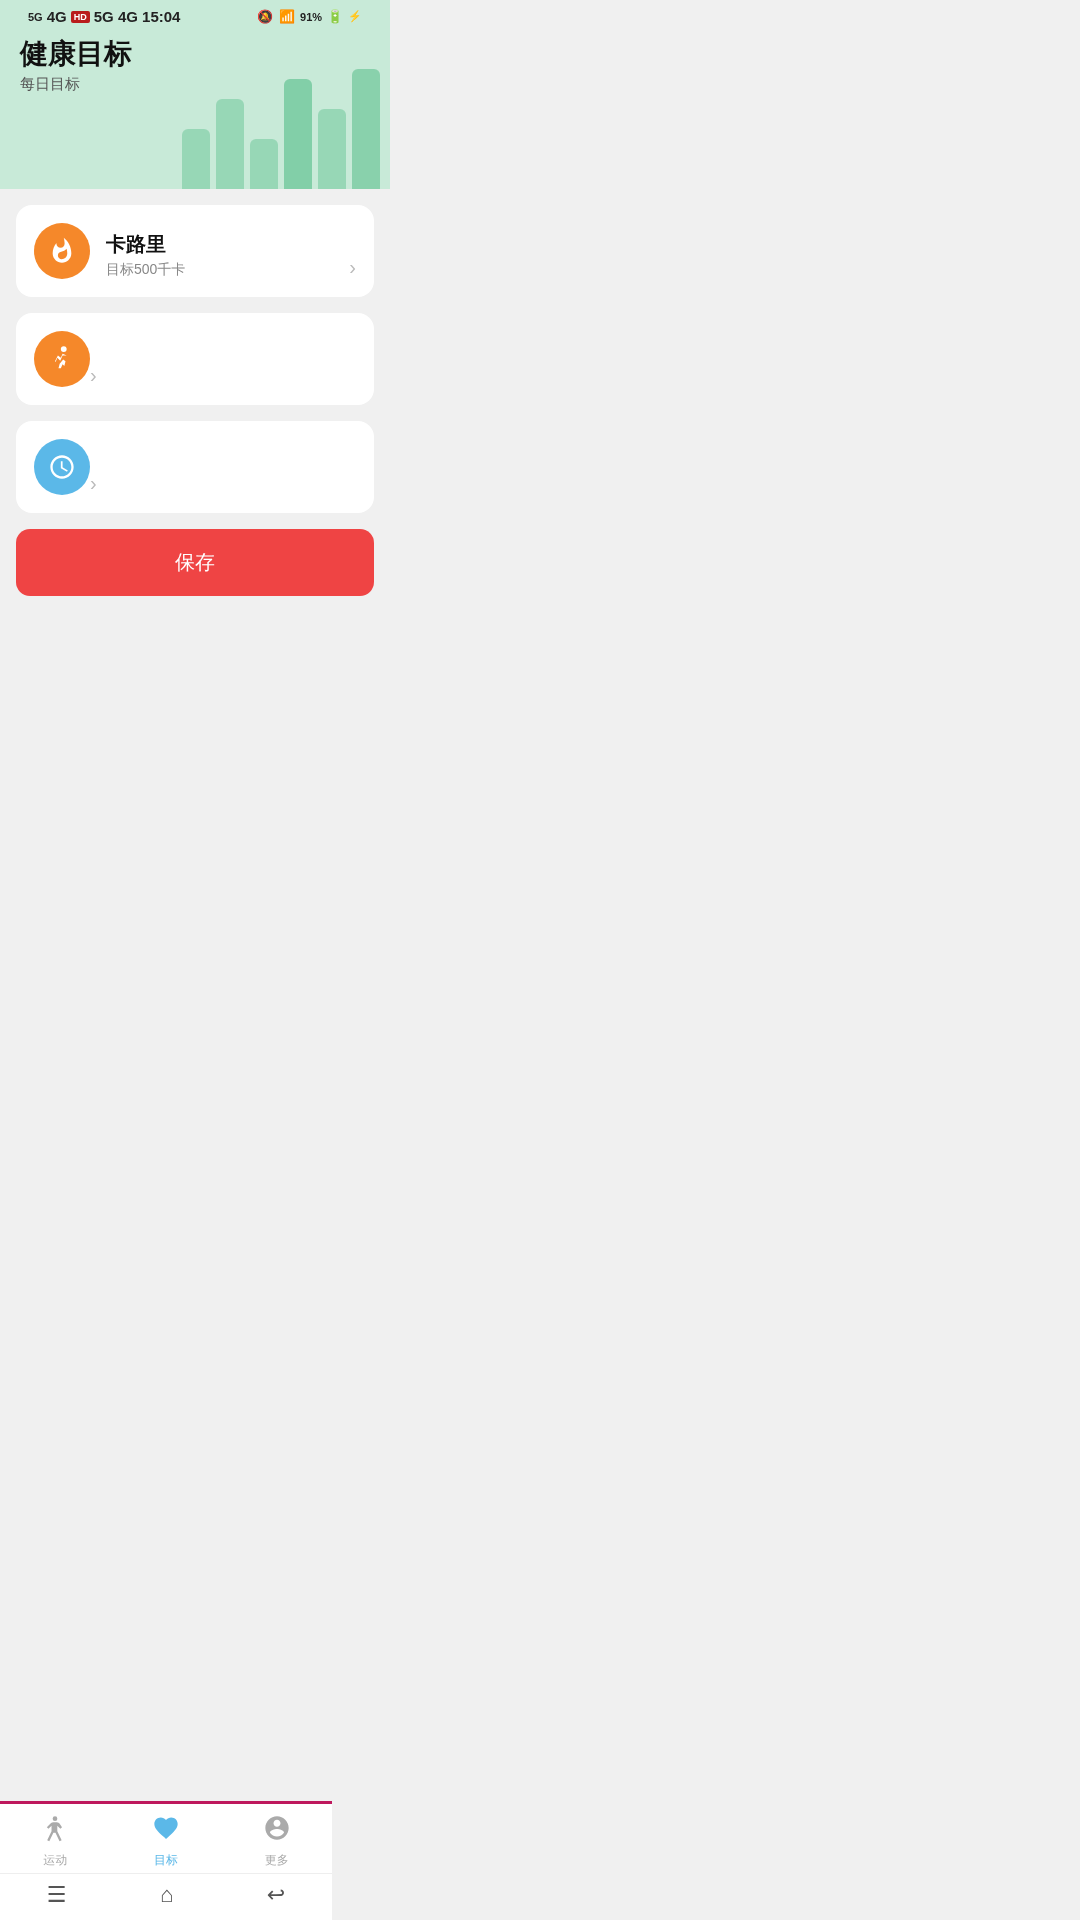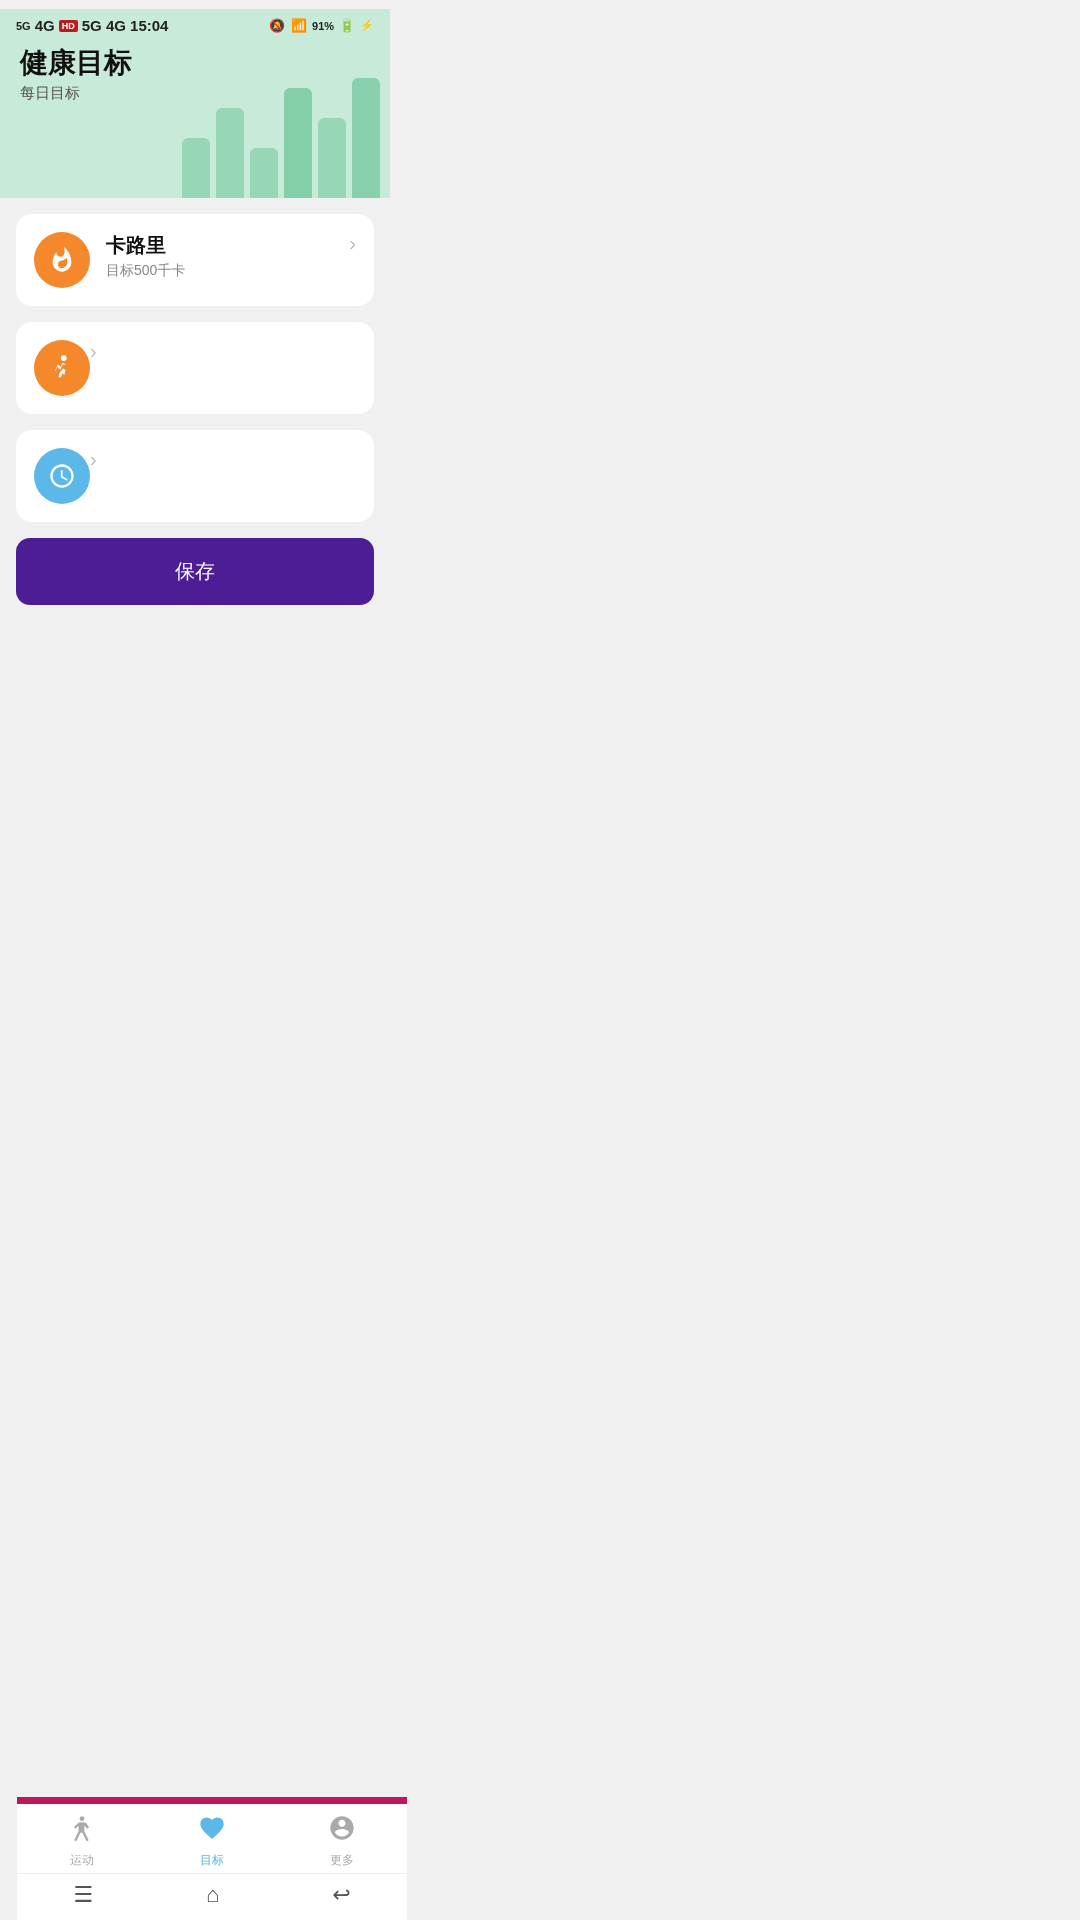--- a/index.html
+++ b/index.html
@@ -11,26 +11,25 @@
       background: #f0f0f0;
       position: relative;
       overflow-x: hidden;
     }
 
     
     .status-bar {
       display: flex;
       justify-content: space-between;
       align-items: center;
-      padding: 8px 16px 4px;
+      padding: 8px 28px 4px;
       background: #c8ead8;
       font-size: 12px;
       font-weight: 600;
       color: #222;
-      margin-top: 9px;
     }
     .status-left { display: flex; align-items: center; gap: 4px; }
     .status-right { display: flex; align-items: center; gap: 5px; }
 
     
     .header {
       background: #c8ead8;
       padding: 8px 4px 0px 20px;
       position: relative;
       overflow: hidden;
@@ -66,21 +65,21 @@
       background: #f0f0f0;
       padding: 16px 16px 0;
     }
 
     
     .card {
       background: #fff;
       border-radius: 16px;
       padding: 18px 18px;
       display: flex;
-      align-items: flex-start;
+      align-items: flex-end;
       margin-bottom: 16px;
       cursor: pointer;
     }
     .card-icon {
       width: 56px;
       height: 56px;
       border-radius: 50%;
       display: flex;
       align-items: center;
       justify-content: center;
@@ -106,39 +105,39 @@
       margin-top: 3px;
     }
     .card-arrow {
       font-size: 20px;
       color: #bbb;
     }
 
     
     .save-button {
       width: 100%;
-      background: #4c1d95;
+      background: #ef4444;
       border: none;
       border-radius: 14px;
       padding: 20px;
       font-size: 20px;
       color: white;
       cursor: pointer;
       margin-bottom: 16px;
       font-family: inherit;
     }
 
     
     .bottom-nav {
       position: fixed;
       bottom: 0;
-      left: 17px;
-      width: 390px;
+      left: 0;
+      width: 332px;
       background: #fff;
-      border-top: 7px solid #be185d;
+      border-top: 3px solid #be185d;
     }
     .nav-items {
       display: flex;
       justify-content: space-around;
       padding: 10px 0 4px;
     }
     .nav-item {
       display: flex;
       flex-direction: column;
       align-items: center;

